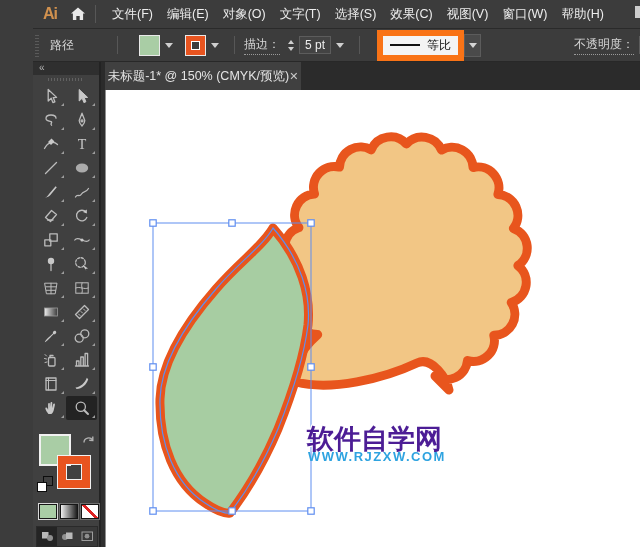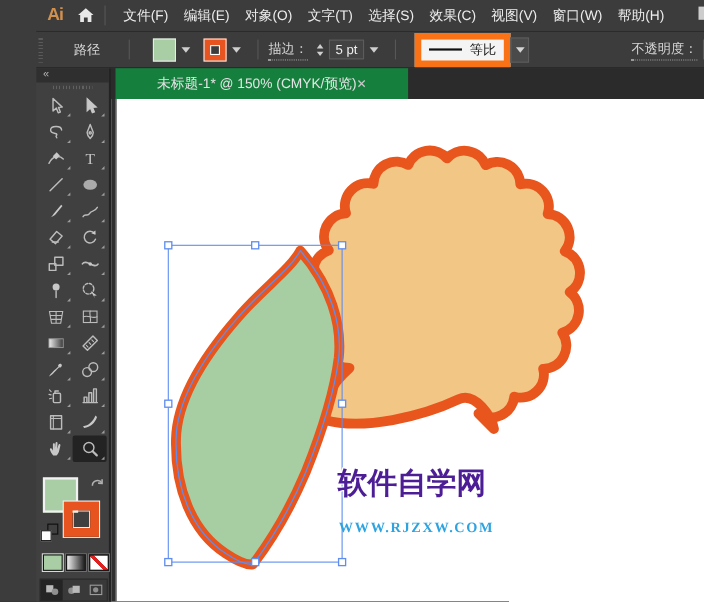--- a/index.html
+++ b/index.html
@@ -13,21 +13,21 @@
   .vsep{width:1px;height:18px;background:#575757;margin:0 9px;}
   .menus{display:flex;}
   .menu-item{padding:0 7px;font-size:12.5px;color:#ededed;line-height:28px;cursor:default;}
   .mb-right{position:absolute;right:8px;top:0;height:28px;display:flex;align-items:center;gap:7px;}
   
   .cbar{display:flex;align-items:center;height:34px;width:652px;background:#3c3c3c;
         border-top:1px solid #2a2a2a;border-bottom:1px solid #282828;box-sizing:border-box;font-size:12px;color:#d6d6d6;}
   .grip{width:7px;height:24px;margin-left:2px;
         background:repeating-linear-gradient(0deg,#5a5a5a 0 1px,transparent 1px 3px);
         background-size:4px 100%;background-repeat:repeat-y;}
-  .cb-label{margin-left:8px;text-align:center;}
+  .cb-label{margin-left:8px;}
   .dotted-u{border-bottom:1px dotted #9a9a9a;padding-bottom:1px;}
   .swatch-box{width:21px;height:21px;border:1px solid #e9e9e9;box-sizing:border-box;margin-left:12px;}
   .stroke-swatch{position:relative;}
   .stroke-swatch::after{content:'';position:absolute;left:5px;top:5px;width:7px;height:7px;
         background:#3c3c3c;border:1px solid #fff;}
   .chev{width:0;height:0;border-left:4px solid transparent;border-right:4px solid transparent;
         border-top:5px solid #cfcfcf;margin:0 6px 0 5px;}
   .stepper{display:flex;flex-direction:column;gap:3px;margin-left:8px;}
   .stepper i{width:0;height:0;border-left:3.5px solid transparent;border-right:3.5px solid transparent;display:block;}
   .step-up{border-bottom:4px solid #cfcfcf;}
@@ -69,30 +69,30 @@
   .ctype .cbtn2{width:17px;height:13px;border:1px solid #161616;box-shadow:0 0 0 1px #6e6e6e;cursor:pointer;}
   .ctype .sel{box-shadow:0 0 0 1px #d9d9d9;}
   .grad-btn{background:linear-gradient(90deg,#f0f0f0,#1d1d1d);}
   .none-btn{background:linear-gradient(45deg,#fff 42%,#dd2222 42%,#dd2222 56%,#fff 56%);}
   .modes{margin:3px 0 0 3px;width:60px;height:19px;background:#393939;border:1px solid #2a2a2a;display:flex;}
   .mode{flex:1;display:flex;align-items:center;justify-content:center;cursor:pointer;}
   .mode.selected{background:#242424;}
   
   .doccol{flex:1;display:flex;flex-direction:column;min-width:0;}
   .tabstrip{position:relative;height:28px;background:#2b2b2b;}
-  .tab{position:absolute;left:4px;top:0;height:28px;width:266px;background:#15803d;
+  .tab{position:absolute;left:4px;top:0;height:28px;width:196px;background:#404040;
        display:flex;align-items:center;justify-content:center;
        color:#e4e4e4;font-size:12.5px;cursor:pointer;}
   .tab-close{color:#c9c9c9;font-size:11px;cursor:pointer;}
   .canvas{position:relative;flex:1;background:#fff;overflow:hidden;}
   .canvas-edge{position:absolute;left:0;top:0;bottom:0;width:4px;background:#2f2f2f;border-right:1px solid #8f8f8f;}
   .canvas svg.art{position:absolute;left:0;top:0;}
   .wm-title{position:absolute;left:206px;top:334px;font-size:27px;font-weight:bold;line-height:30px;
             text-shadow:1px 1px 0 #fff,-1px -1px 0 #fff;white-space:nowrap;}
-  .wm-url{position:absolute;left:207px;top:382px;font-size:13px;font-weight:bold;letter-spacing:1.5px;white-space:nowrap;font-family:Liberation Serif, serif;}
+  .wm-url{position:absolute;left:207px;top:359px;font-size:13px;font-weight:bold;letter-spacing:1.5px;white-space:nowrap;}
 </style>
 </head>
 <body>
 
 <div id="app">
 
   <div class="menubar">
     <span class="ai-logo">Ai</span>
     <span class="home">
       <svg width="16" height="16" viewBox="0 0 16 16">

